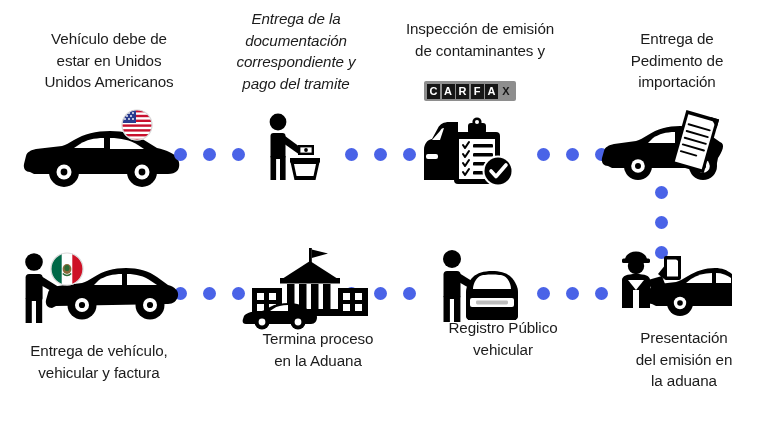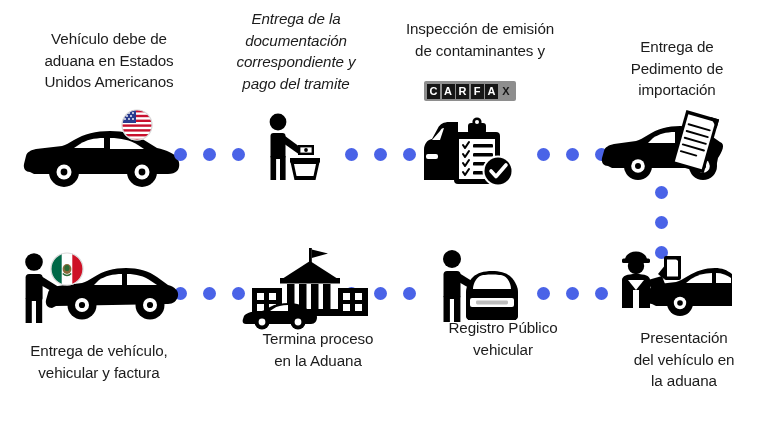--- a/index.html
+++ b/index.html
@@ -64,21 +64,21 @@
 
   svg{display:block;overflow:visible;}
 </style>
 </head>
 <body>
 
 <div id="stage">
 
   <div class="step">
     <div class="caption" style="left:14px;top:28px;width:190px;">Vehículo debe de
-aduana en Estados
+estar en Unidos
 Unidos Americanos</div>
 
     <div class="icon-wrap" style="left:22px;top:120px;width:160px;height:70px;">
       <svg width="160" height="70" viewBox="0 0 160 70" aria-hidden="true">
         <path fill="#000000" d="M8,52 C4,52 1,49 2,44 L4,36 C5,32 9,30 14,29 L40,26
           C44,25 47,23 52,20 C62,14 74,11 88,11 C102,11 113,14 122,20
           L135,28 C144,30 152,33 155,38 C158,42 158,48 155,51
           C153,53 150,54 146,54 L12,54 Z"></path>
         <path fill="#ffffff" d="M58,24 C64,20 72,18 82,18 L82,28 L52,28 Z"></path>
         <path fill="#ffffff" d="M88,18 C99,18 108,20 116,25 L122,29 L88,29 Z"></path>
@@ -208,21 +208,21 @@
     </div>
   </div>
 
   <div class="dots horiz" style="left:537px;top:148px;">
     <span class="dot"></span>
     <span class="dot"></span>
     <span class="dot"></span>
   </div>
 
   <div class="step">
-    <div class="caption" style="left:598px;top:28px;width:158px;margin-top:8px;">Entrega de
+    <div class="caption" style="left:598px;top:28px;width:158px;">Entrega de
 Pedimento de
 importación</div>
 
     <div class="icon-wrap" style="left:600px;top:108px;width:128px;height:78px;">
       <svg width="128" height="78" viewBox="0 0 128 78" aria-hidden="true">
 
         <path fill="#000000" d="M8,58 C4,58 1,55 2,50 L4,43 C5,39 9,37 14,36 L36,33
           C40,32 43,30 48,27 C57,21 68,18 80,18 C92,18 102,21 110,27
           L120,34 C126,36 122,44 118,50 L116,60 L12,60 Z"></path>
         <path fill="#ffffff" d="M53,30 C59,26 66,24 75,24 L75,35 L48,35 Z"></path>
@@ -279,21 +279,21 @@
         <path fill="#000000" d="M40,34 L54,30 L57,38 L43,43 Z"></path>
         <path fill="#000000" d="M50,28 L58,18 L64,22 L56,33 Z"></path>
 
         <rect x="56" y="10" width="17" height="24" rx="2" fill="#000000"></rect>
         <path fill="#ffffff" d="M59,13.5 L70,13.5 L70,30.5 L59,30.5 Z"></path>
         <path fill="#000000" d="M65,10 L73,10 L73,18 Z"></path>
       </svg>
     </div>
 
     <div class="caption" style="left:608px;top:327px;width:152px;">Presentación
-del vehículo en
+del emisión en
 la aduana</div>
   </div>
 
   <div class="dots horiz" style="left:537px;top:287px;">
     <span class="dot"></span>
     <span class="dot"></span>
     <span class="dot"></span>
   </div>
 
   <div class="step">

